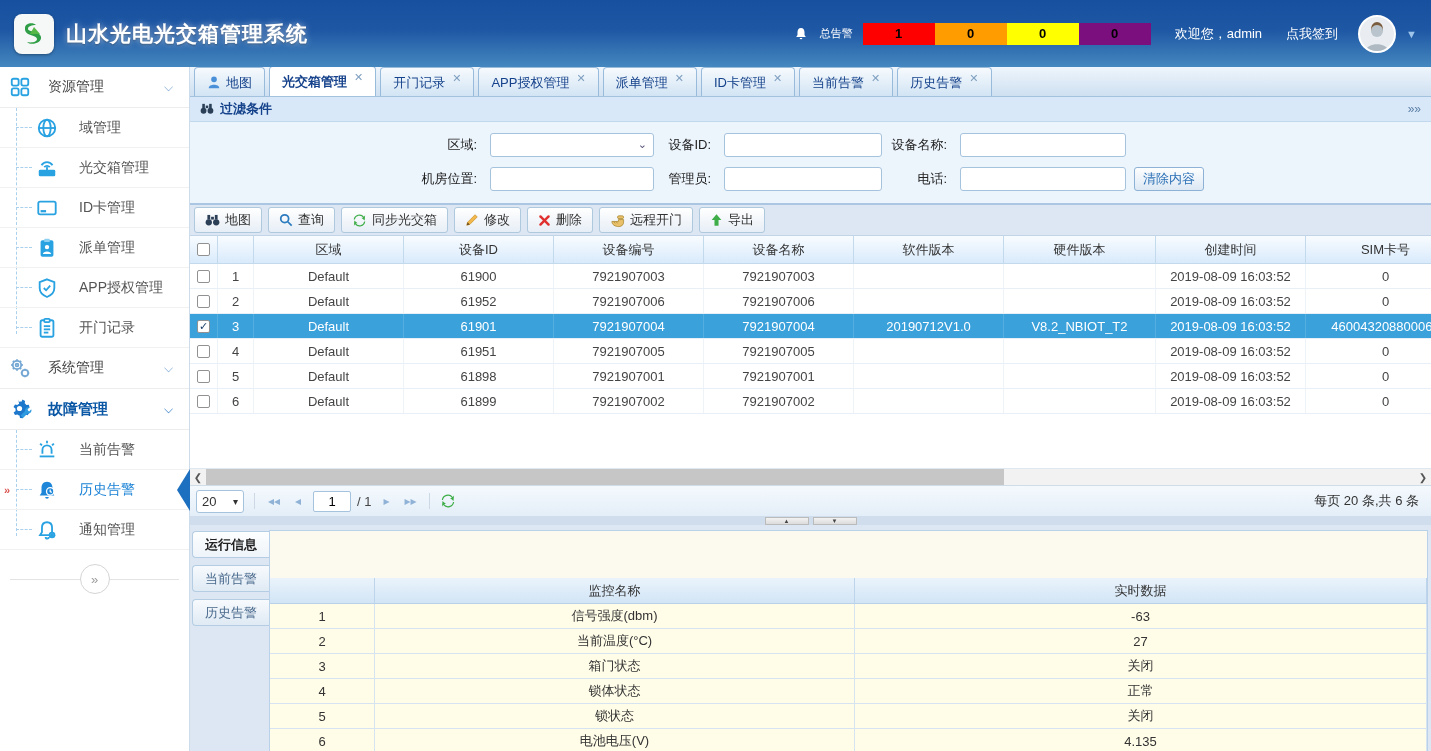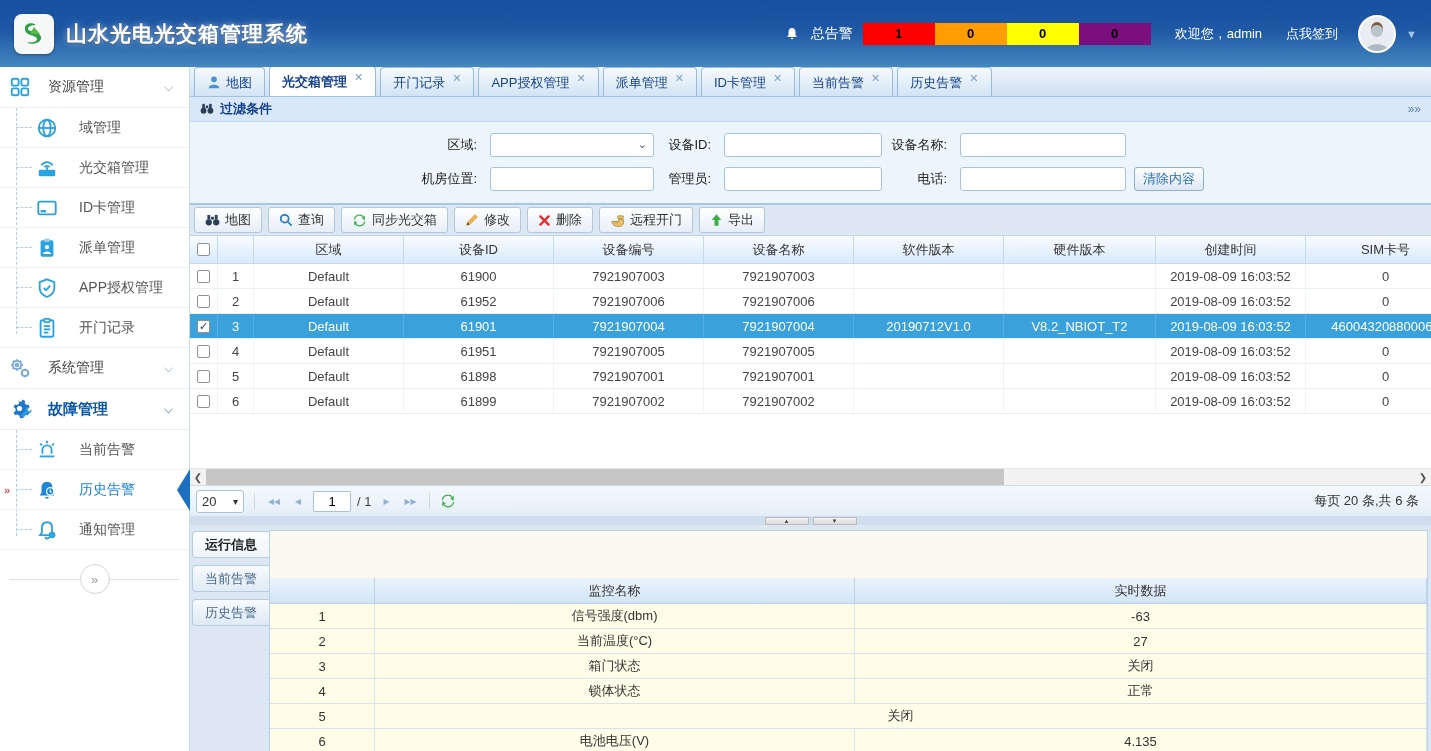--- a/index.html
+++ b/index.html
@@ -2,21 +2,21 @@
 <html><head>
 <meta charset="utf-8">
 <style>
   *{margin:0;padding:0;box-sizing:border-box;font-family:"Liberation Sans","DejaVu Sans",sans-serif;}
   html,body{width:1431px;height:751px;overflow:hidden;background:#dce7f3;font-size:13px;color:#333;}
   
   .hdr{height:67px;background:linear-gradient(#17509e 0%,#1e57a4 45%,#4588bf 100%);display:flex;align-items:center;padding:8px 14px;position:relative;}
   .logo{width:40px;height:40px;background:#f6f8f7;border-radius:8px;display:flex;align-items:center;justify-content:center;margin-right:12px;box-shadow:0 1px 3px rgba(0,0,0,.35);}
   .app-title{color:#fff;font-size:21px;font-weight:bold;letter-spacing:1px;text-shadow:0 0 6px rgba(255,255,255,.6),0 1px 2px rgba(0,0,0,.4);}
   .hdr-right{margin-left:auto;display:flex;align-items:center;gap:10px;}
-  .alarm-label{color:#fff;font-size:14px;display:flex;align-items:center;gap:12px;}
+  .alarm-label{color:#fff;font-size:11px;display:flex;align-items:center;gap:12px;}
   .badges{display:flex;}
   .badge{width:72px;height:22px;display:flex;align-items:center;justify-content:center;font-weight:bold;font-size:13px;color:#000;}
   .welcome,.signin{color:#fff;font-size:13px;margin-left:14px;}
   .signin{cursor:pointer;}
   .avatar{width:38px;height:38px;border-radius:50%;background:#e9edf2;border:2px solid #fff;margin-left:10px;display:flex;align-items:flex-end;justify-content:center;overflow:hidden;}
   .hdr-caret{color:#9fc6ea;font-size:11px;}
   
   .wrap{display:flex;height:693px;}
   .sidebar{width:190px;background:#fff;border-right:1px solid #cddcea;flex-shrink:0;position:relative;}
   .main{flex:1;min-width:0;display:flex;flex-direction:column;background:#dce7f3;}
@@ -644,20 +644,21 @@
     <div class="c mc2">箱门状态</div>
     <div class="c mc3">关闭</div>
           </div>
           <div class="m-row">
     <div class="c mc1">4</div>
     <div class="c mc2">锁体状态</div>
     <div class="c mc3">正常</div>
           </div>
           <div class="m-row">
     <div class="c mc1">5</div>
+    <div class="c mc2">锁状态</div>
     <div class="c mc3">关闭</div>
           </div>
           <div class="m-row">
     <div class="c mc1">6</div>
     <div class="c mc2">电池电压(V)</div>
     <div class="c mc3">4.135</div>
           </div>
         </div>
     </div>
   </div>

